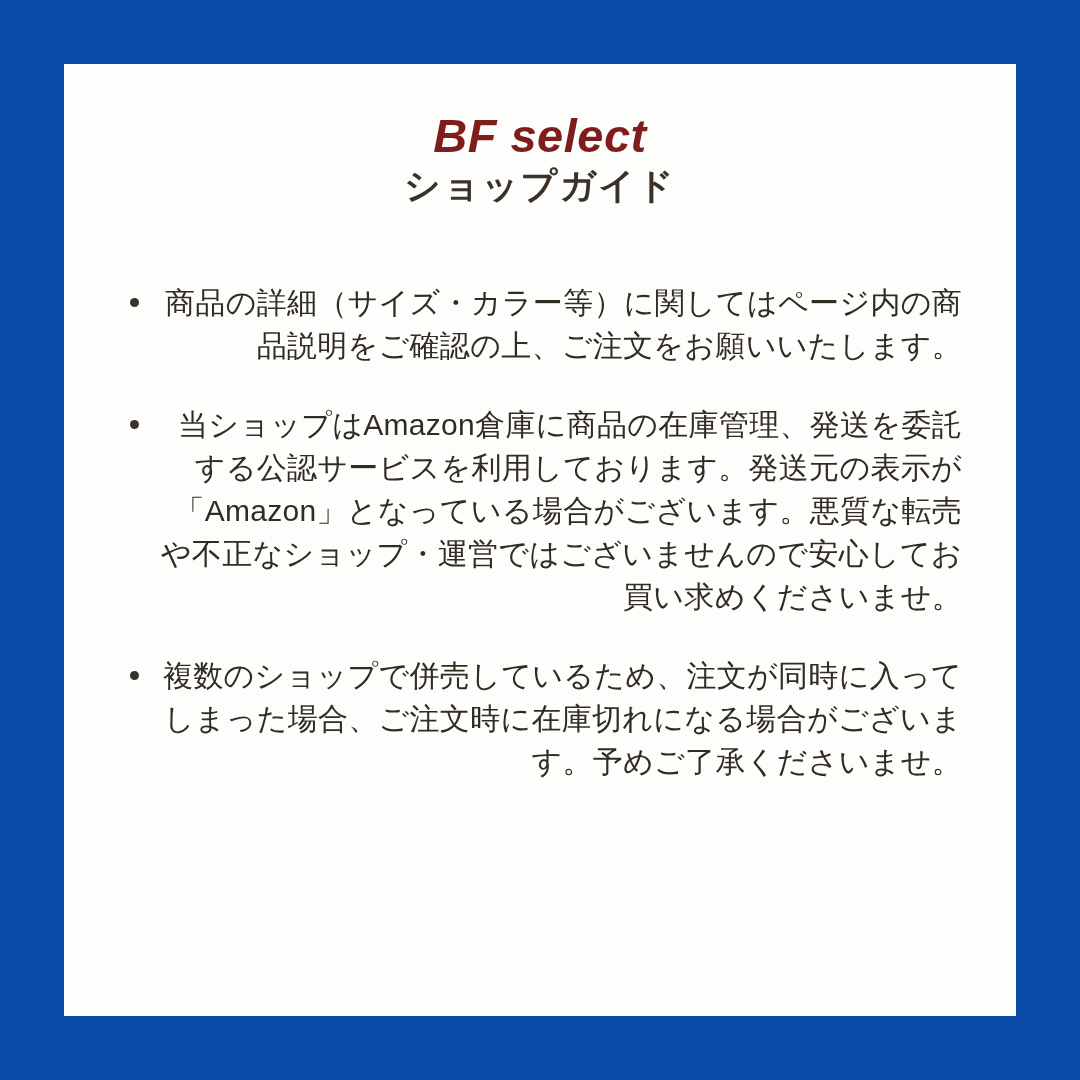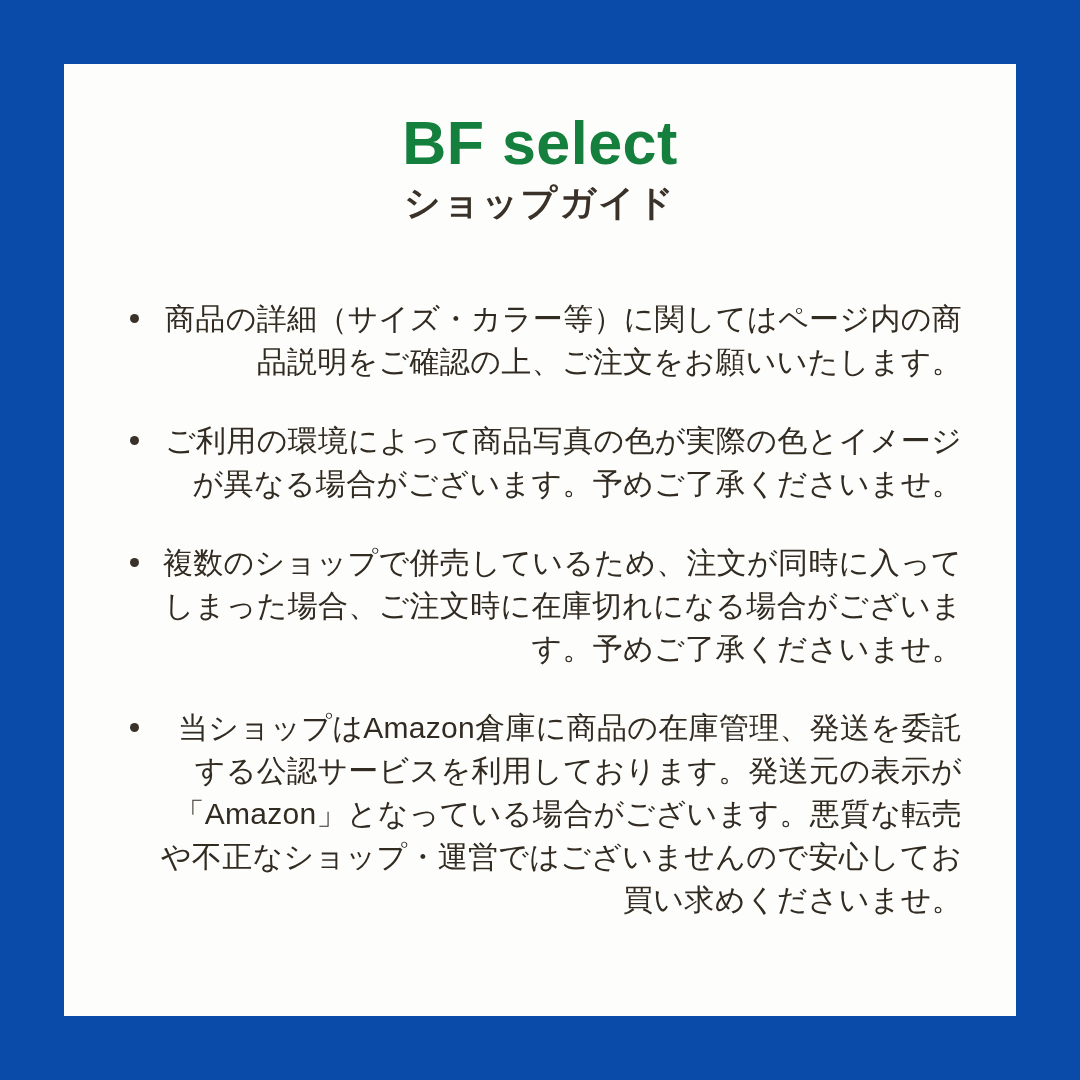--- a/index.html
+++ b/index.html
@@ -30,26 +30,27 @@
     position:relative;
     overflow:hidden;
   }
 
   #title-block {
     text-align:center;
     padding-top:44px;
   }
 
   .title-line-1 {
-    font-size:61px;
+    font-size:47px;
     font-weight:700;
     letter-spacing:0.5px;
-    color:#15803d;
+    color:#7f1d1d;
     line-height:1.18;
     white-space:pre;
+    font-style:italic;
   }
 
   .title-line-2 {
     font-size:36px;
     font-weight:700;
     letter-spacing:2px;
     color:#3a3228;
     line-height:1.26;
     white-space:pre;
   }
@@ -99,31 +100,27 @@
       <div class="title-line-2">ショップガイド</div>
     </div>
 
     <ul id="bullet-list">
 
       <li class="bullet-item">
         <span class="bullet-dot"></span>
         <span class="bullet-text">商品の詳細（サイズ・カラー等）に関してはページ内の商品説明をご確認の上、ご注文をお願いいたします。</span>
       </li>
 
+
       <li class="bullet-item">
         <span class="bullet-dot"></span>
-        <span class="bullet-text">ご利用の環境によって商品写真の色が実際の色とイメージが異なる場合がございます。予めご了承くださいませ。</span>
+        <span class="bullet-text">当ショップはAmazon倉庫に商品の在庫管理、発送を委託する公認サービスを利用しております。発送元の表示が「Amazon」となっている場合がございます。悪質な転売や不正なショップ・運営ではございませんので安心してお買い求めくださいませ。</span>
       </li>
 
       <li class="bullet-item">
         <span class="bullet-dot"></span>
         <span class="bullet-text">複数のショップで併売しているため、注文が同時に入ってしまった場合、ご注文時に在庫切れになる場合がございます。予めご了承くださいませ。</span>
-      </li>
-
-      <li class="bullet-item">
-        <span class="bullet-dot"></span>
-        <span class="bullet-text">当ショップはAmazon倉庫に商品の在庫管理、発送を委託する公認サービスを利用しております。発送元の表示が「Amazon」となっている場合がございます。悪質な転売や不正なショップ・運営ではございませんので安心してお買い求めくださいませ。</span>
       </li>
 
     </ul>
 
   </div>
 </div>
 
 </body></html>

